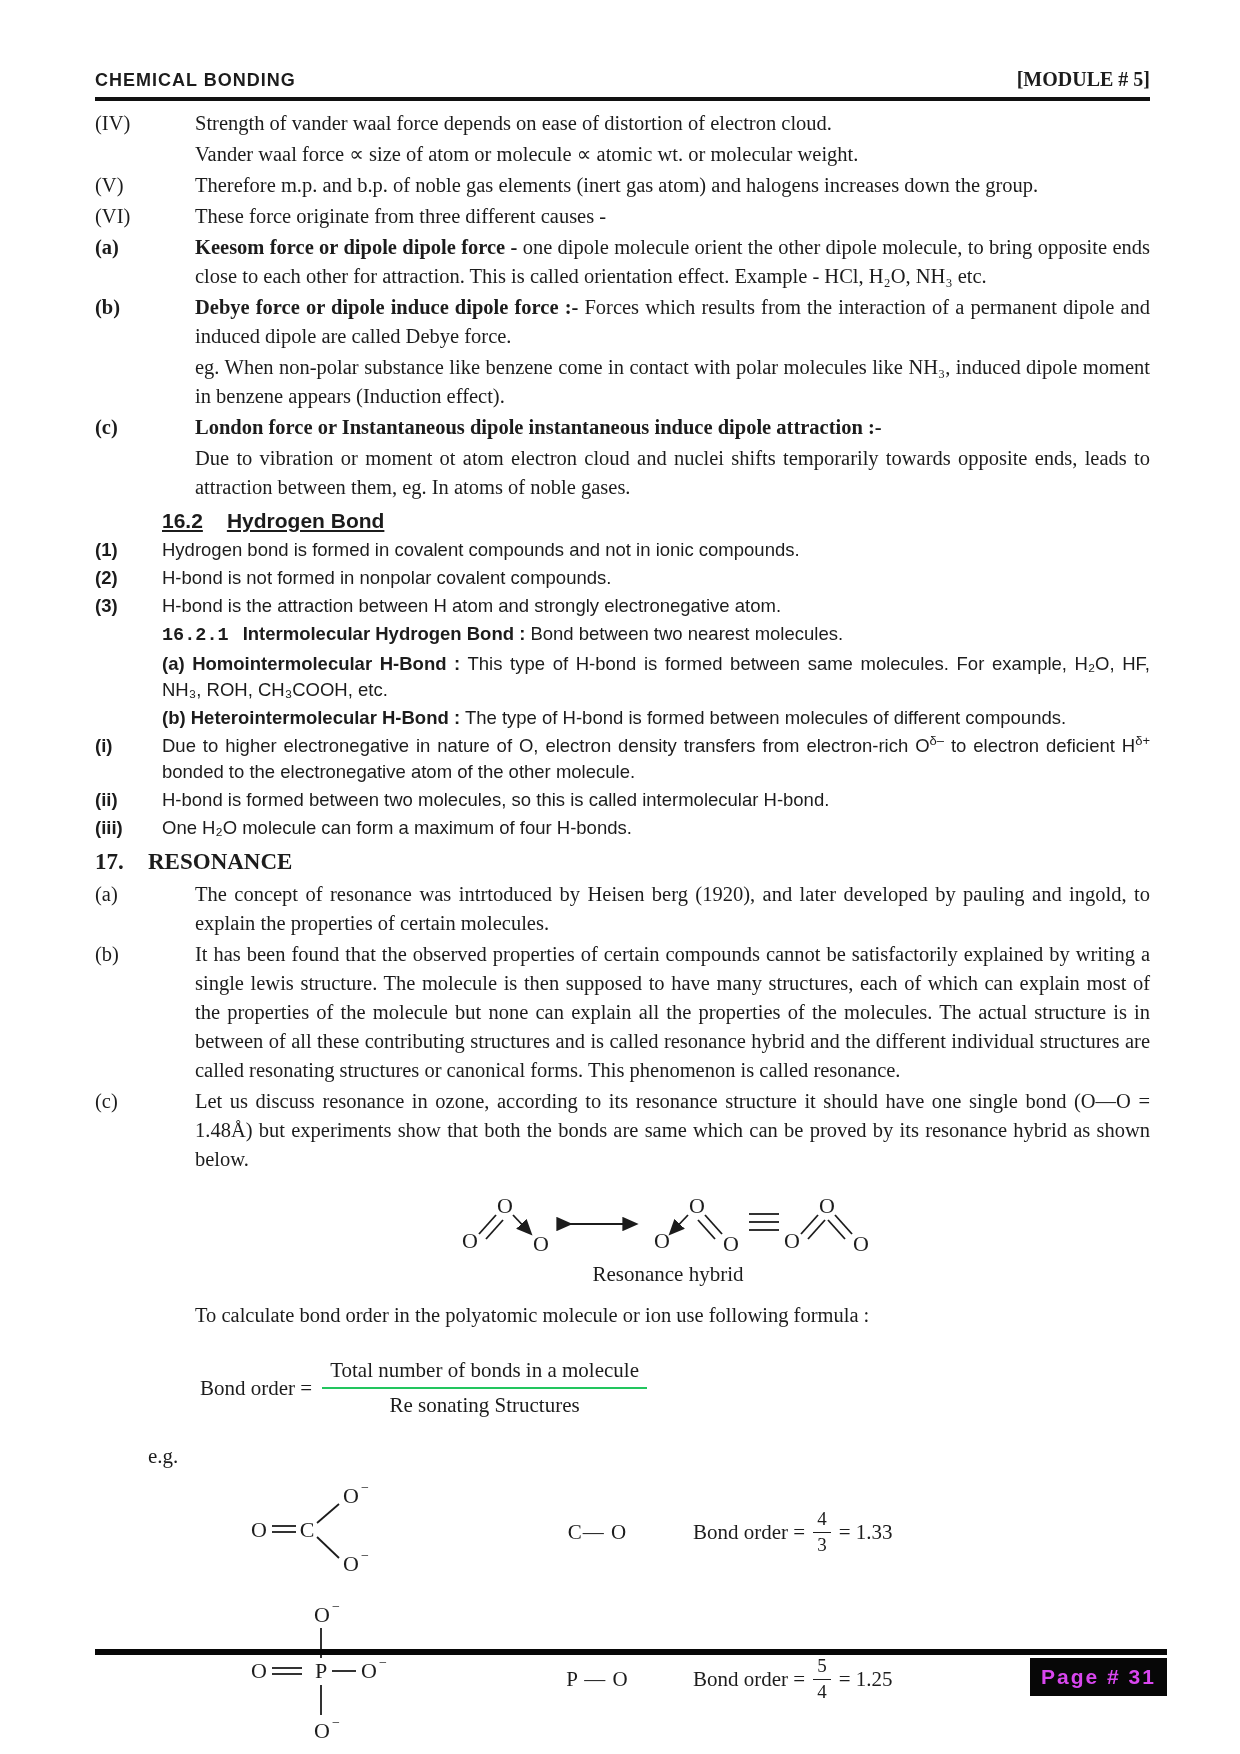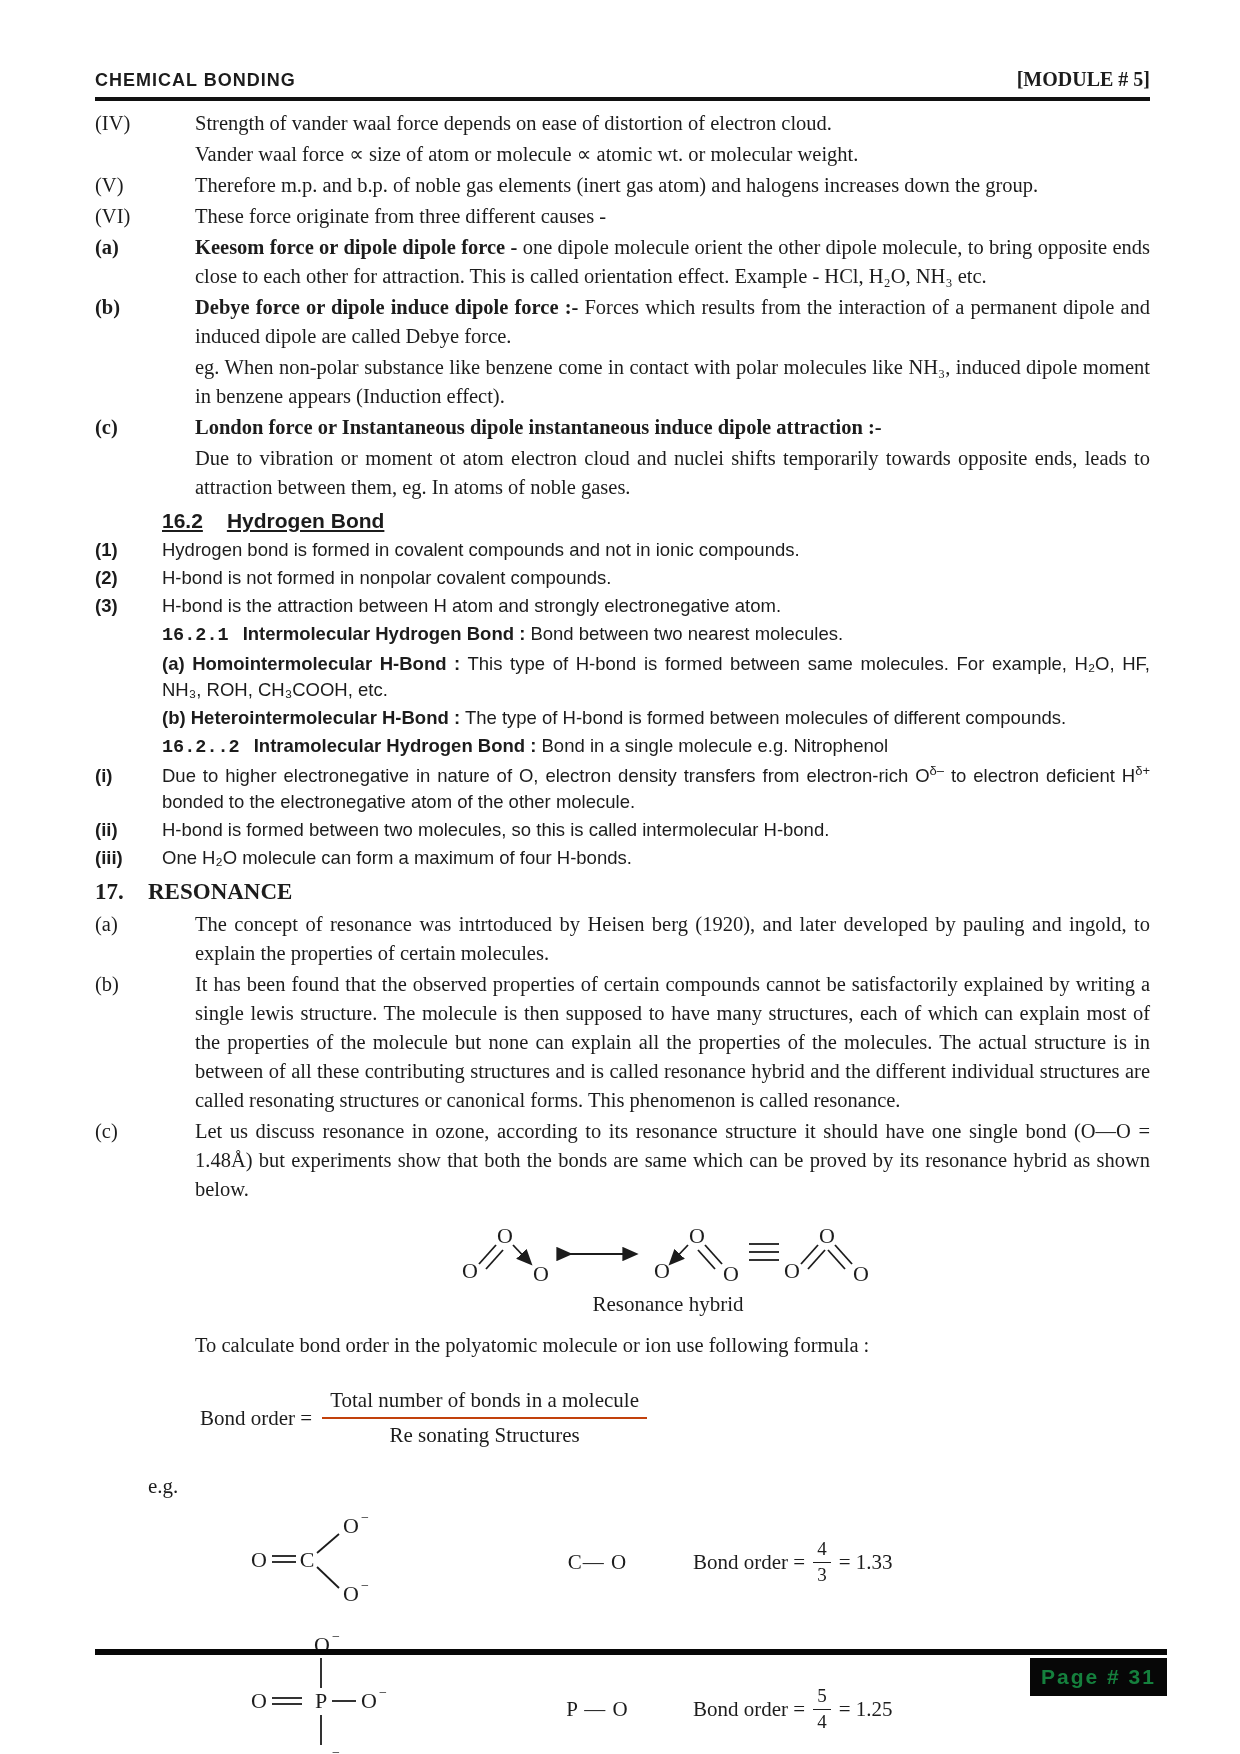--- a/index.html
+++ b/index.html
@@ -33,35 +33,35 @@
   .subhead-num { font-weight:bold; margin-right:14px;font-family:Liberation Mono, monospace; }
   
   .diagram-wrap { margin:10px 0 0 358px; width:430px; text-align:center; }
   .caption { font-family:"Liberation Serif", serif; font-size:21px; margin-top:2px; }
   svg text { font-family:"Liberation Serif", serif; fill:#1c1c1c; }
   .calc { margin-top:14px; }
   
   .formula { display:flex; align-items:center; margin:28px 0 0 105px;
              font-family:"Liberation Serif", serif; font-size:21px; }
   .frac { display:inline-block; text-align:center; margin-left:10px; }
-  .frac .fnum { padding:0 8px 4px; border-bottom:2px solid #c2410c; }
+  .frac .fnum { padding:0 8px 4px; border-bottom:2px solid #22c55e; }
   .frac .fden { padding-top:4px; }
   .frac-sm { display:inline-block; text-align:center; vertical-align:middle;
              font-size:19px; line-height:1.1; margin:0 8px; }
   .frac-sm .fnum { padding:0 4px 2px; border-bottom:1.8px solid #1c1c1c; }
   .frac-sm .fden { padding-top:2px; }
   .eg { margin-top:26px; font-family:"Liberation Serif", serif; font-size:21px; }
   .ex-row { display:flex; align-items:center; font-family:"Liberation Serif", serif; font-size:21px; }
   .ex-row .cell-structure { margin-left:150px; width:160px; }
   .ex-row .cell-bond { margin-left:105px; width:175px; letter-spacing:1px;text-align:center; }
   .ex-row .cell-order { display:flex; align-items:center; margin-left:8px; }
   
   .foot-bar { position:absolute; left:95px; width:1072px; top:1649px; height:6px; background:#070707; }
   .page-box { position:absolute; left:1030px; top:1658px; width:137px; height:38px; background:#070707;
-              color:#15803d; font-family:"Liberation Sans", sans-serif; font-weight:bold; font-size:21px;
+              color:#d946ef; font-family:"Liberation Sans", sans-serif; font-weight:bold; font-size:21px;
               display:flex; align-items:center; justify-content:center; letter-spacing:2px; }
 </style>
 </head>
 <body>
 
 <div class="page">
   <div class="content">
 
     <div class="hdr">
       <span class="hdr-title">CHEMICAL  BONDING</span>
@@ -124,23 +124,20 @@
     </div>
 
     <div class="row sans">
       <div class="txt indent" style="margin-left:67px"><span class="subhead-num">16.2.1</span><b>Intermolecular Hydrogen Bond :</b><span> Bond between two nearest molecules.</span></div>
     </div>
     <div class="row sans">
       <div class="txt indent" style="margin-left:67px"><b>(a) Homointermolecular H-Bond :</b><span> This type of H-bond is formed between same molecules. For example, H₂O, HF, NH₃, ROH, CH₃COOH,  etc.</span></div>
     </div>
     <div class="row sans">
       <div class="txt indent" style="margin-left:67px"><b>(b) Heterointermolecular H-Bond :</b><span> The type of H-bond is formed between molecules of different compounds.</span></div>
-    </div>
-    <div class="row sans">
-      <div class="txt indent" style="margin-left:67px"><span class="subhead-num">16.2..2</span><b>Intramolecular Hydrogen Bond :</b><span> Bond in a single molecule e.g. Nitrophenol</span></div>
     </div>
 
     <div class="row sans">
       <span class="lbl b">(i)</span>
       <div class="txt" style="margin-left:14px"><span>Due to higher electronegative in nature of O, electron density transfers from electron-rich O</span><sup>δ–</sup><span> to electron deficient H</span><sup>δ+</sup><span> bonded to the electronegative atom of the other molecule.</span></div>
     </div>
     <div class="row sans">
       <span class="lbl b">(ii)</span>
       <div class="txt" style="margin-left:14px">H-bond is formed between two molecules, so this is called intermolecular H-bond.</div>
     </div>

